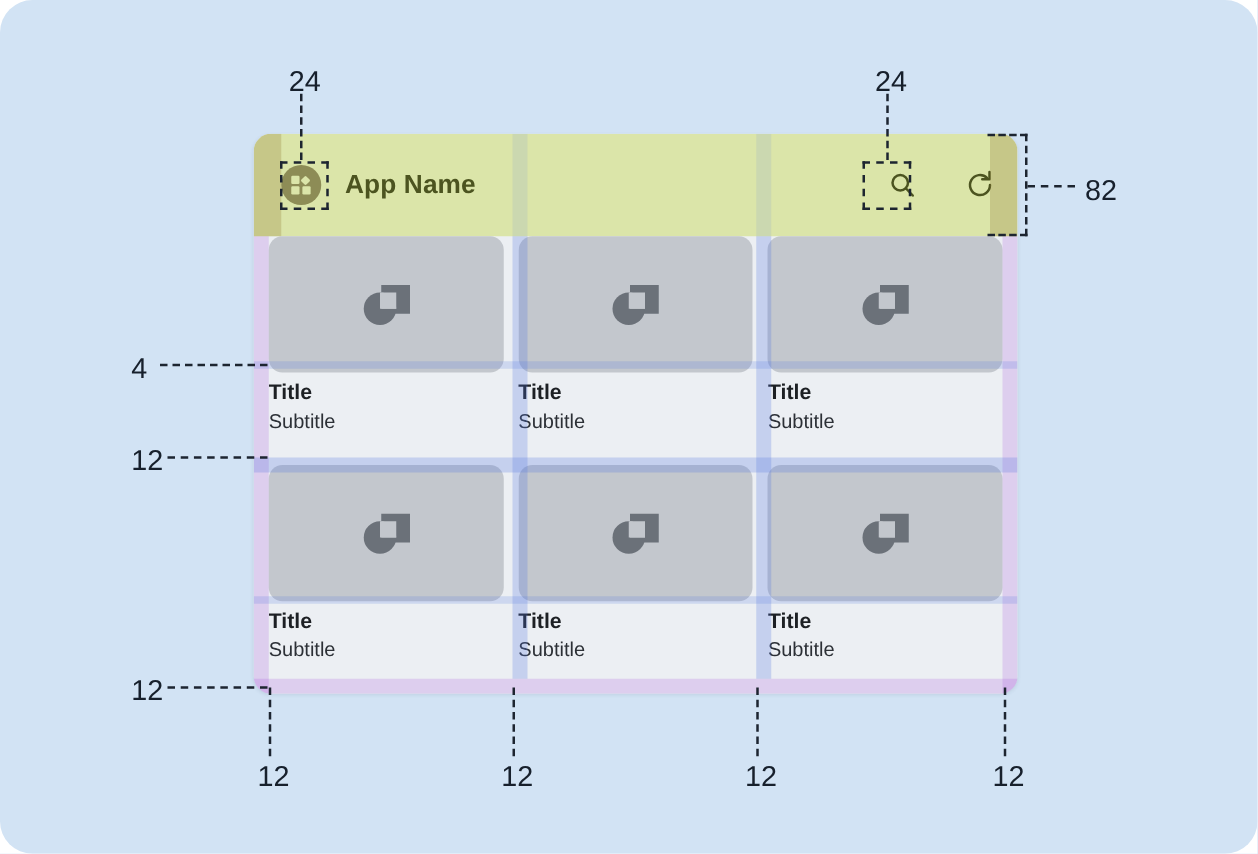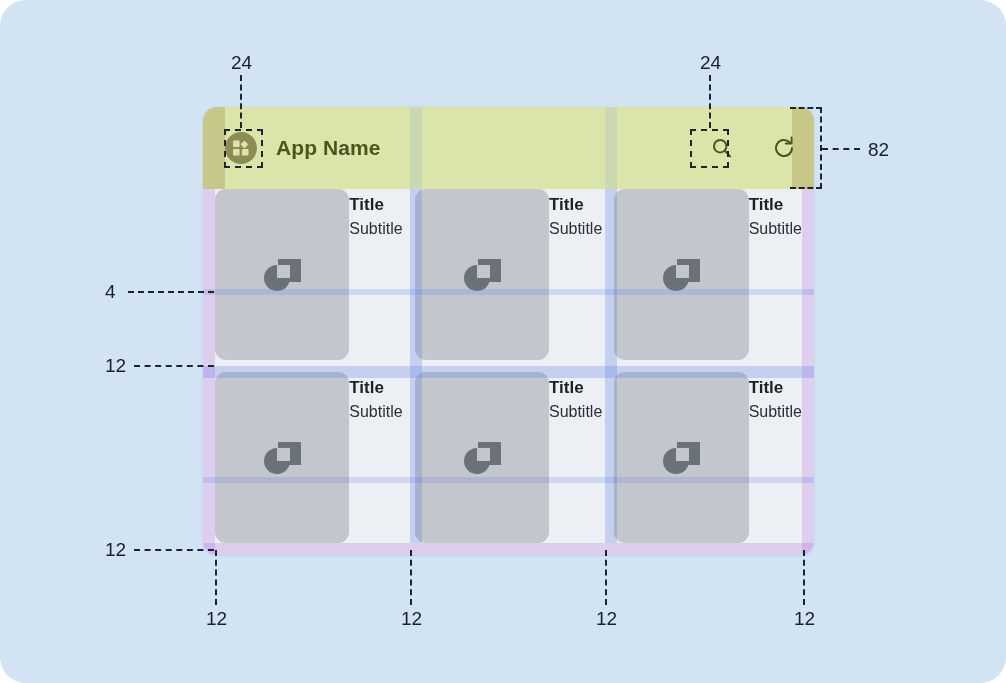--- a/index.html
+++ b/index.html
@@ -97,21 +97,21 @@
     display: grid;
     grid-template-columns: repeat(3, 1fr);
     grid-template-rows: repeat(2, 1fr);
     column-gap: 12px;
     row-gap: 12px;
     padding: 0 12px 12px 12px;
     box-sizing: border-box;
   }
   .card {
     display: flex;
-    flex-direction: row;
+    flex-direction: column;
     min-width: 0;
   }
   .card-media {
     flex: 1 1 auto;
     background: #c3c7cd;
     border-radius: 11px;
     display: flex;
     align-items: center;
     justify-content: center;
     min-height: 0;
@@ -128,21 +128,20 @@
     color: #1d2024;
     line-height: 24px;
     white-space: nowrap;
   }
   .card-subtitle {
     font-size: 16px;
     font-weight: normal;
     color: #2c3036;
     line-height: 24px;
     white-space: nowrap;
-    text-align: center;
   }
 
   
   #overlays {
     position: absolute;
     left: 203px;
     top: 107px;
     width: 611px;
     height: 448px;
     border-radius: 14px;
@@ -155,21 +154,21 @@
   
   .ov-purple { background: rgba(168,90,224,0.22); }
   
   .ov-blue { background: rgba(86,120,226,0.26); }
   
   .ov-blue-thin { background: rgba(86,120,226,0.20); }
 
   
   .ann-label {
     position: absolute;
-    font-size: 19px;
+    font-size: 23px;
     color: #17202c;
     white-space: nowrap;
   }
   .dash-v {
     position: absolute;
     width: 0;
     border-left: 2px dashed #1d2530;
   }
   .dash-h {
     position: absolute;

